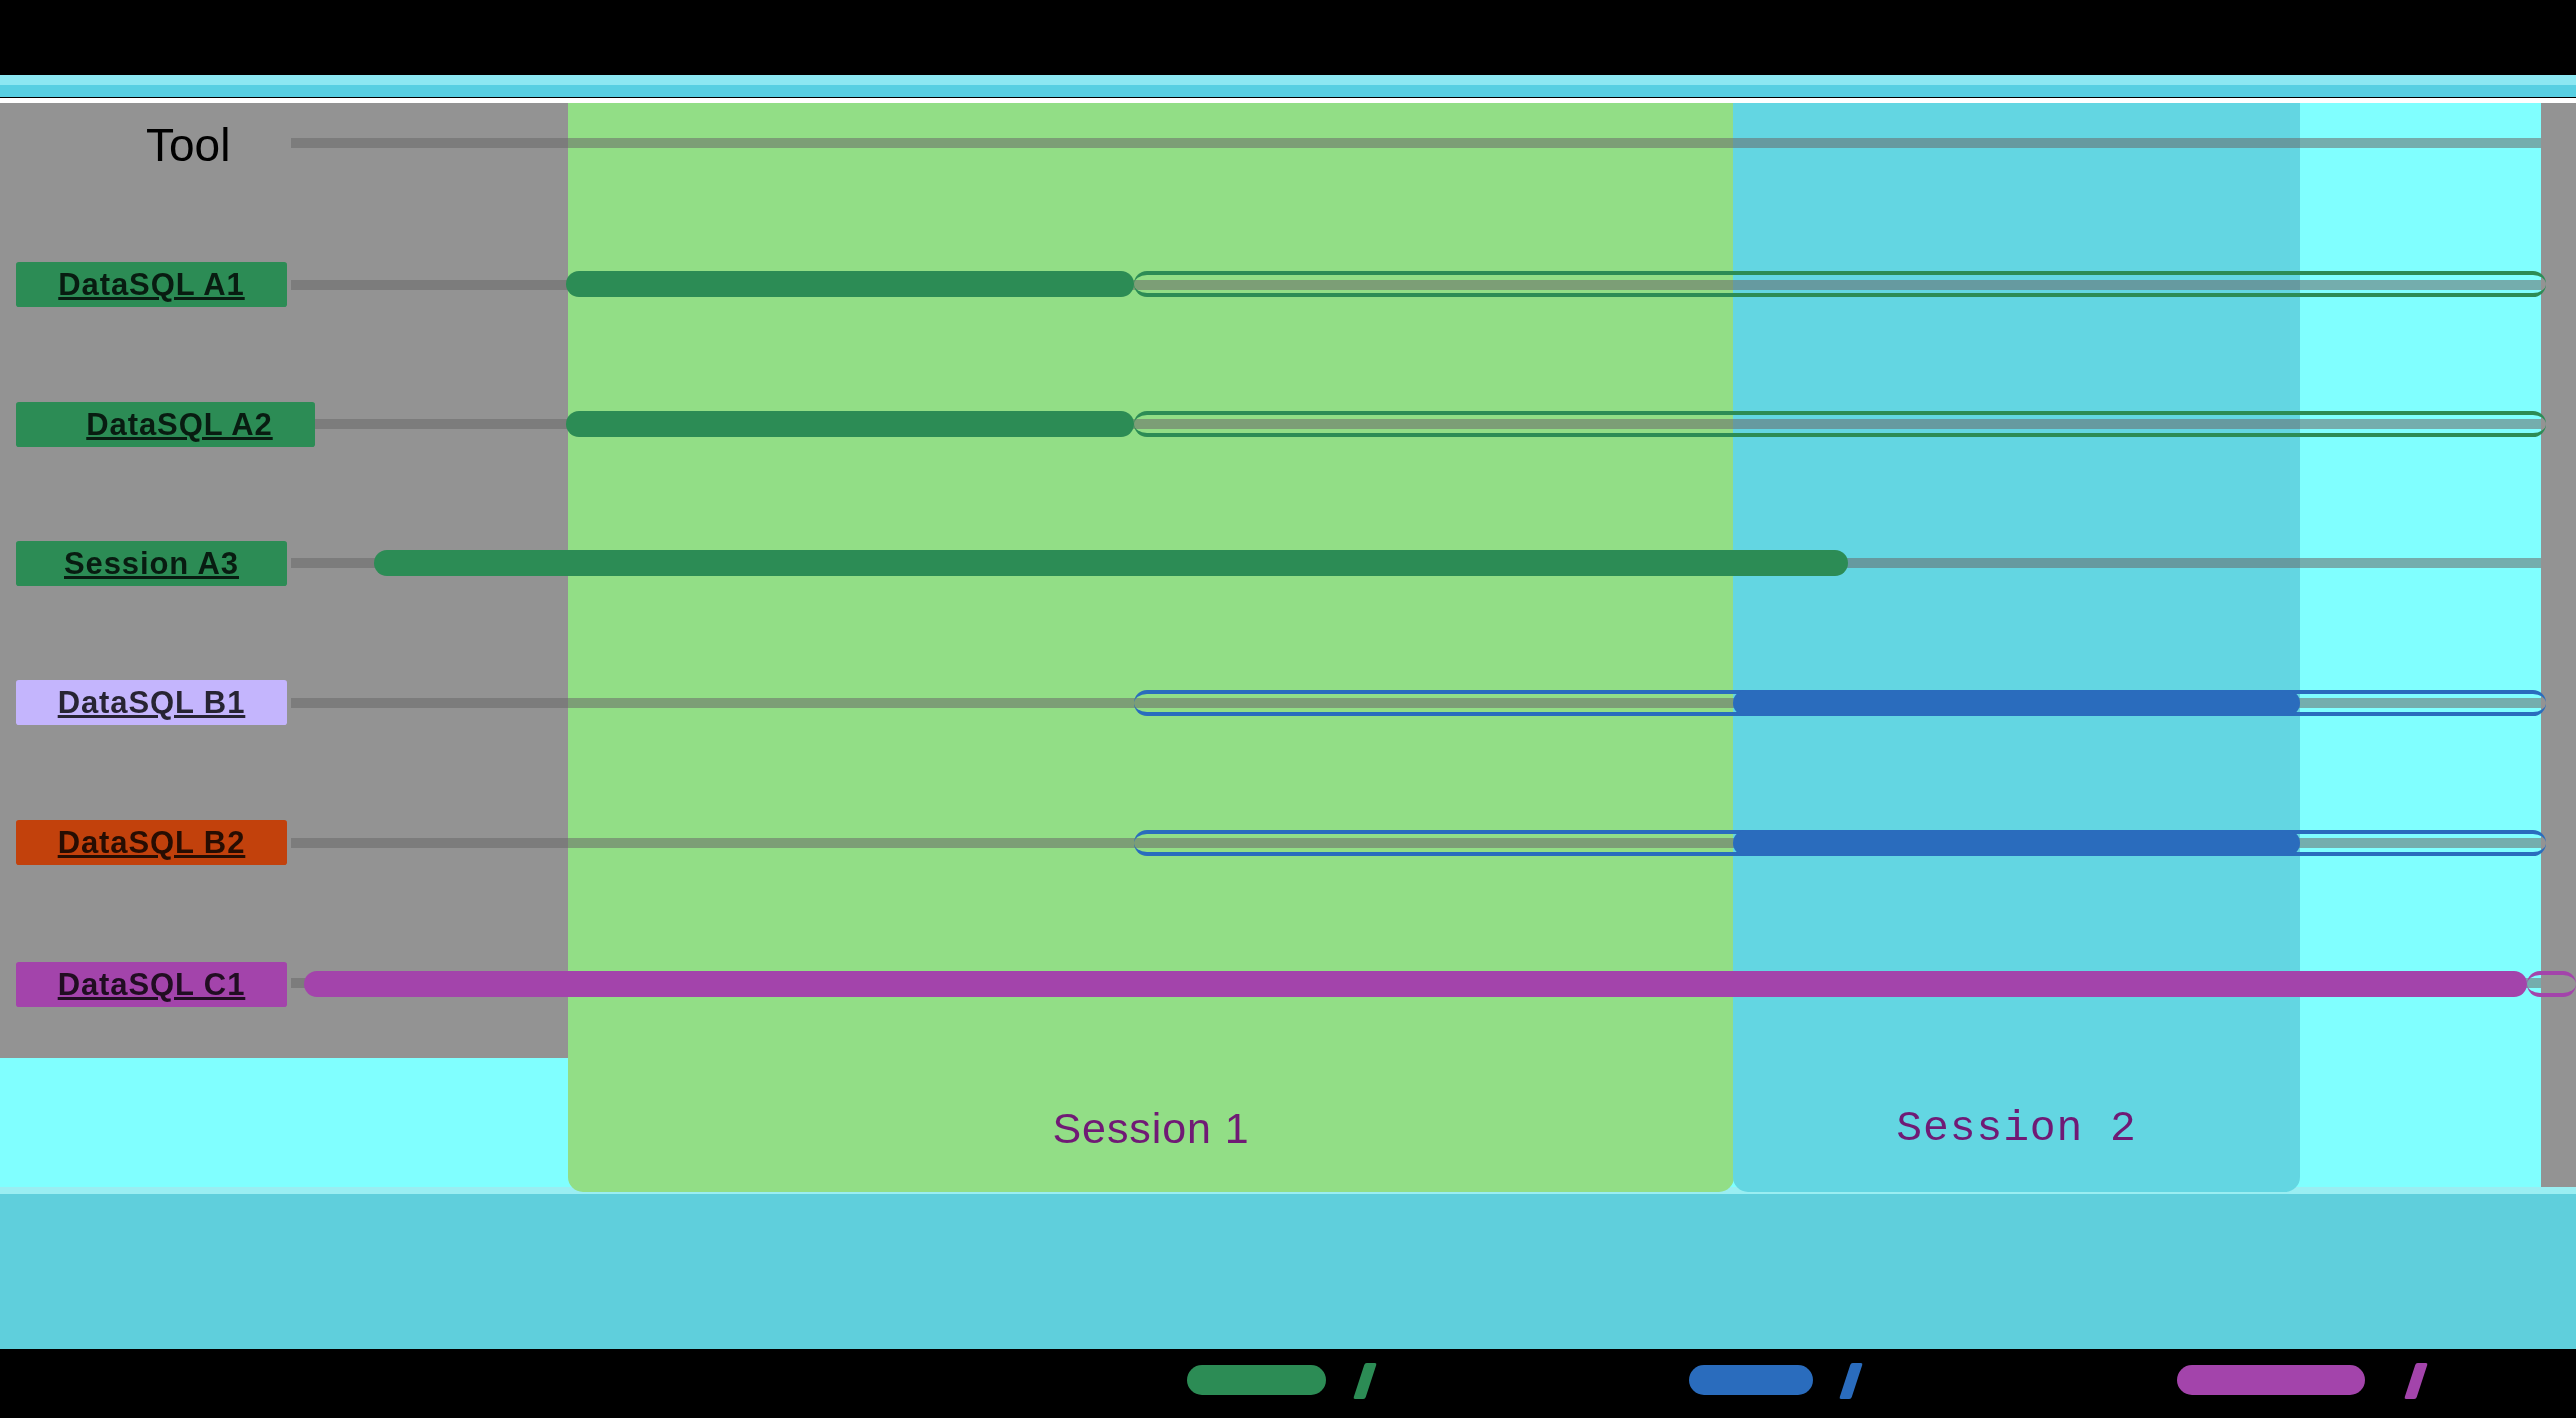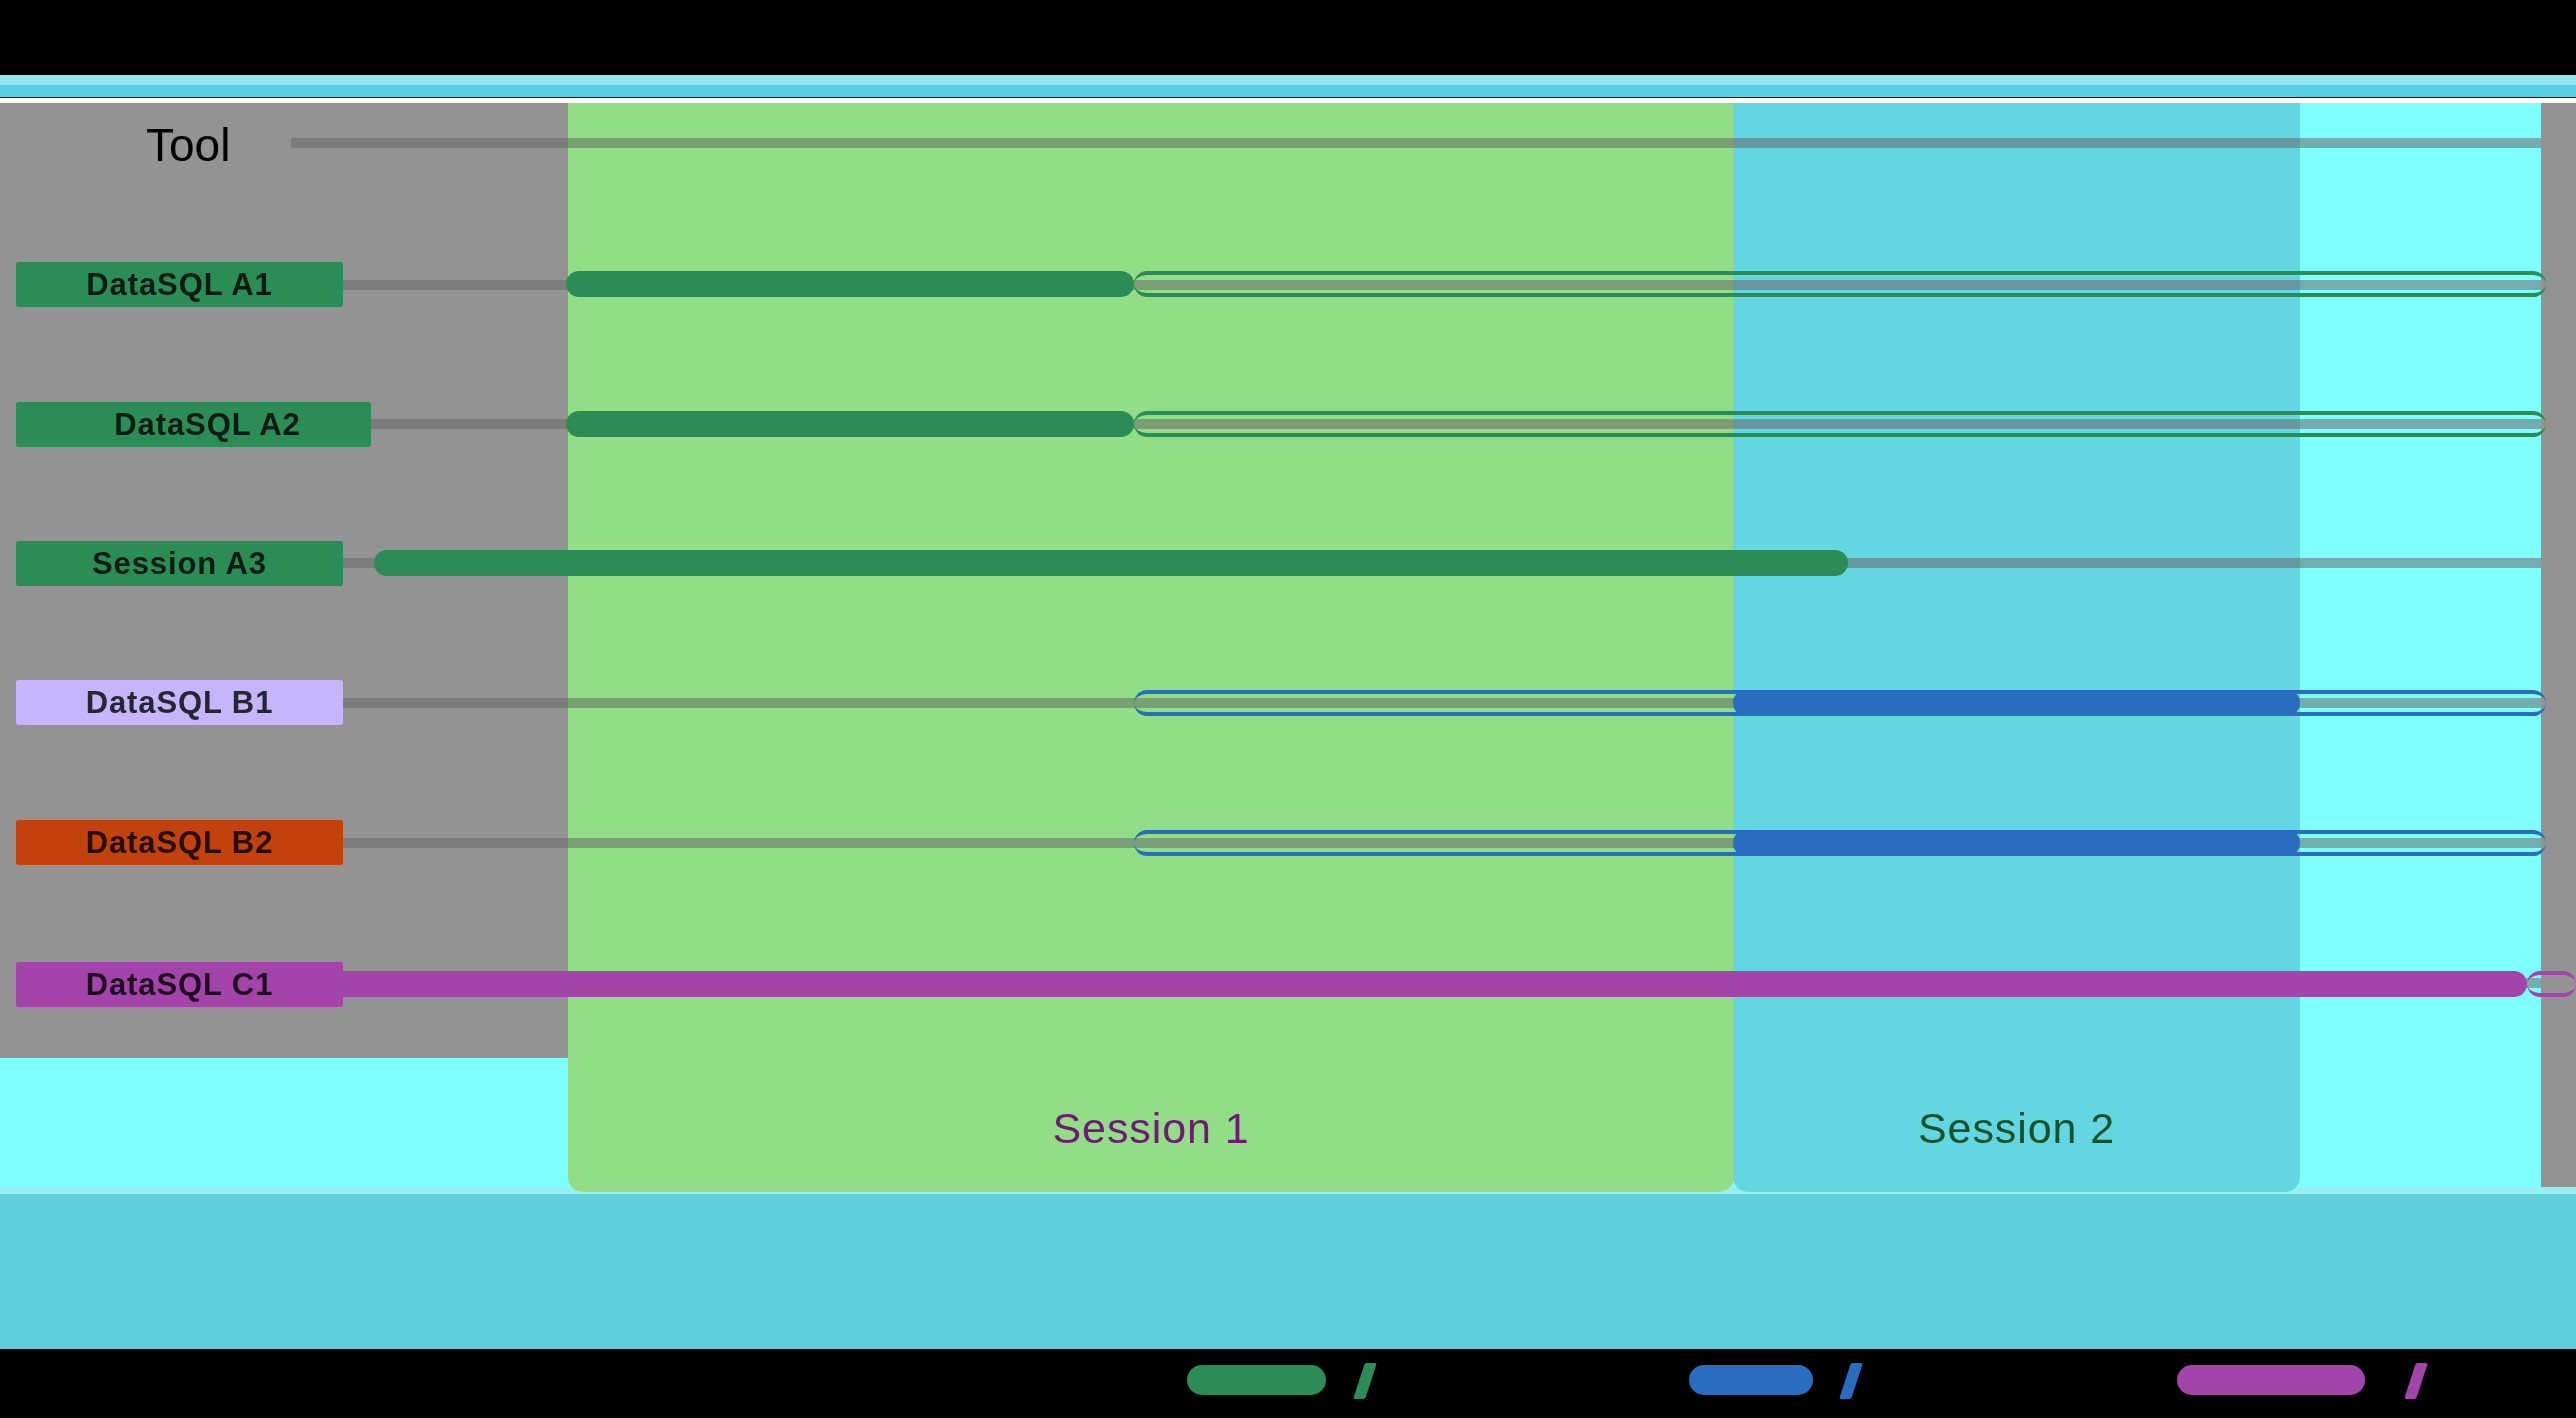--- a/index.html
+++ b/index.html
@@ -26,23 +26,23 @@
   }
   
   .gridline{left:291px;width:2250px;height:10.3px;background:rgba(105,105,105,0.55);}
   .hollow-bar{
     box-sizing:border-box;height:26px;background:transparent;
     border-top:4.7px solid;border-bottom:4.7px solid;border-left:0;border-right:0;
     border-radius:13px;
   }
   .solid-bar{height:26px;border-radius:13px;}
   .row-label{
-    left:16px;width:327px;height:45px;border-radius:2.8px;
+    left:16px;width:271px;height:45px;border-radius:2.8px;
     display:flex;align-items:center;justify-content:center;
-    font-size:31px;font-weight:bold;color:rgba(0,0,0,0.8);letter-spacing:0.9px;
+    font-size:31px;font-weight:bold;color:rgba(0,0,0,0.8);letter-spacing:0.9px;text-decoration:underline;
   }
   .axis-title{left:146px;top:118px;font-size:46px;font-weight:normal;color:#000;}
   
   .legend-bar{left:0;top:1349px;width:2576px;height:69px;background:#000;}
   .legend-pill{top:1365px;height:30px;border-radius:15px;}
   .legend-slash{top:1363px;width:12.2px;height:36px;transform:skewX(-18deg);border-radius:1.9px;}
 </style>
 </head>
 <body>
 
@@ -56,21 +56,21 @@
   <div class="abs footer-band"></div>
   <div class="abs footer-band-hi"></div>
   <div class="abs right-gray"></div>
   <div class="abs gray-panel"></div>
 
   <div id="sessions-layer">
       <div class="abs session-band" style="left: 568px; width: 1166px; background: rgb(146, 222, 134);">
         <div class="session-label" style="color: #701a75;">Session 1</div>
       </div>
       <div class="abs session-band" style="left: 1733px; width: 567px; background: rgb(99, 214, 226);">
-        <div class="session-label" style="color: #14532d;">Session 2</div>
+        <div class="session-label" style="color: #701a75; font-family: Liberation Mono, monospace;">Session 2</div>
       </div>
     </div>
   <div id="grid-layer">
       <div class="abs gridline" style="top: 138px;"></div>
       <div class="abs gridline" style="top: 280px;"></div>
       <div class="abs gridline" style="top: 419px;"></div>
       <div class="abs gridline" style="top: 558px;"></div>
       <div class="abs gridline" style="top: 698px;"></div>
       <div class="abs gridline" style="top: 838px;"></div>
       <div class="abs gridline" style="top: 978px;"></div>

